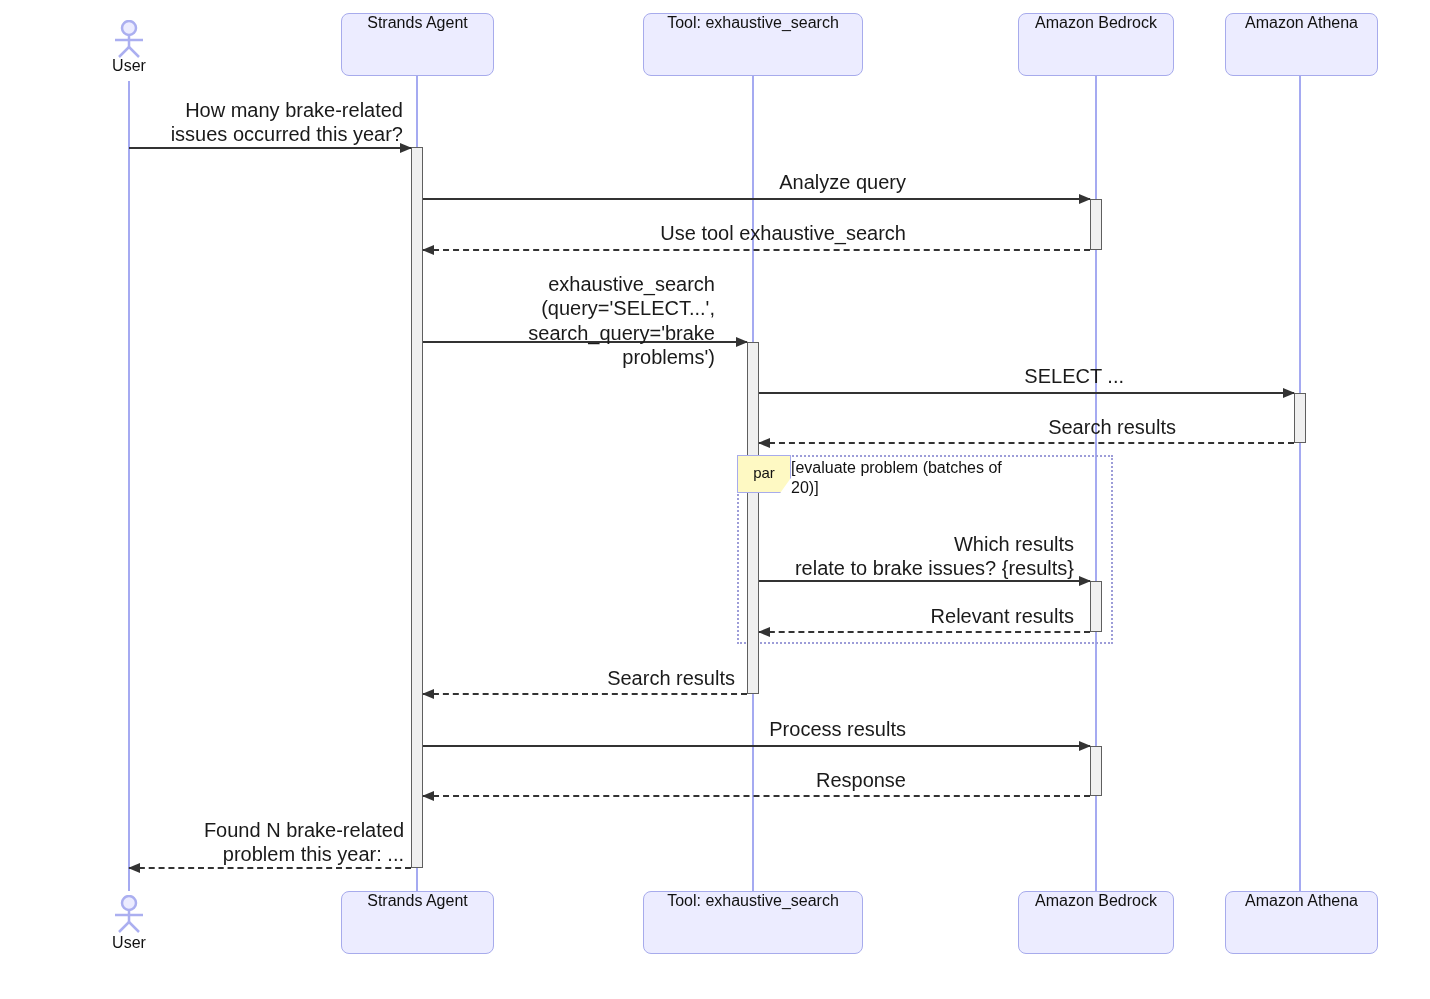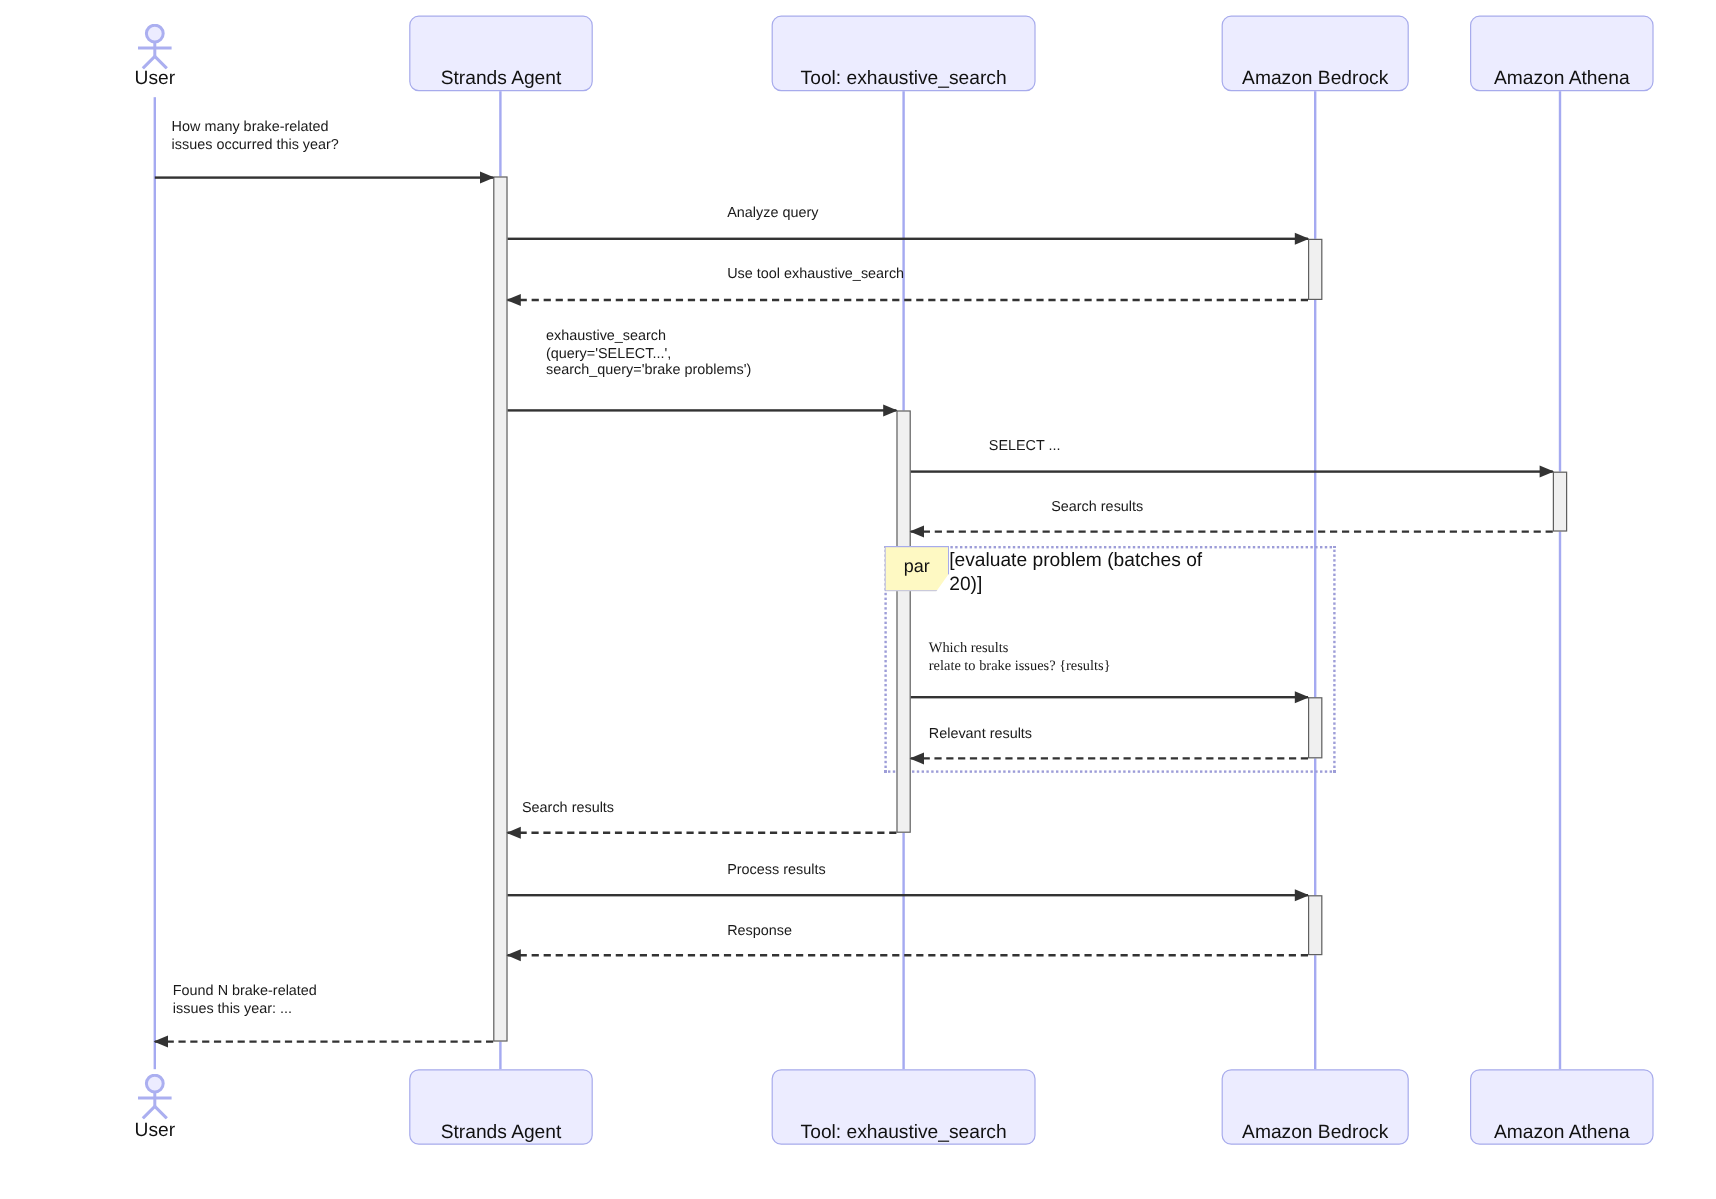--- a/index.html
+++ b/index.html
@@ -15,43 +15,43 @@
     overflow: hidden;
     color: #1a1a1a;
   }
   .participant-box {
     position: absolute;
     height: 63px;
     background: #ECECFF;
     border: 1px solid #a7abec;
     border-radius: 8px;
     display: flex;
-    align-items: flex-end;
+    align-items: flex-start;
     justify-content: center;
     font-size: 16px;
     color: #111;
     z-index: 3;
   }
   .lifeline {
     position: absolute;
     width: 2px;
     background: #a5aaf1;
     z-index: 0;
   }
   .activation {
     position: absolute;
     width: 12px;
     background: #f0f0f0;
     border: 1px solid #5f5f5f;
     z-index: 2;
   }
   .msg-label {
     position: absolute;
-    text-align: left;
-    font-size: 12px;
+    text-align: right;
+    font-size: 20px;
     line-height: 1.22;
     white-space: pre-line;
     color: #1a1a1a;
     z-index: 4;
   }
   .msg-line {
     position: absolute;
     height: 0;
     z-index: 3;
   }
@@ -191,21 +191,21 @@
   <div class="msg-label" style="left:824px; top:364px; width:300px;">SELECT ...</div>
   <div class="msg-line solid" style="left:759px; top:392px; width:535px;">
       <span class="head right"></span>
     </div>
 
   <div class="msg-label" style="left:876px; top:415px; width:300px;">Search results</div>
   <div class="msg-line dashed" style="left:759px; top:442px; width:535px;">
       <span class="head left"></span>
     </div>
 
-  <div class="msg-label" style="left:774px; top:532px; width:300px;font-family:Liberation Serif, serif;">Which results
+  <div class="msg-label" style="left:774px; top:532px; width:300px;">Which results
 relate to brake issues? {results}</div>
   <div class="msg-line solid" style="left:759px; top:580px; width:331px;">
       <span class="head right"></span>
     </div>
 
   <div class="msg-label" style="left:774px; top:604px; width:300px;">Relevant results</div>
   <div class="msg-line dashed" style="left:759px; top:631px; width:331px;">
       <span class="head left"></span>
     </div>
 
@@ -218,21 +218,21 @@
   <div class="msg-line solid" style="left:423px; top:745px; width:667px;">
       <span class="head right"></span>
     </div>
 
   <div class="msg-label" style="left:606px; top:768px; width:300px;">Response</div>
   <div class="msg-line dashed" style="left:423px; top:795px; width:667px;">
       <span class="head left"></span>
     </div>
 
   <div class="msg-label" style="left:144px; top:818px; width:260px;">Found N brake-related
-issues this year: ...</div>
+problem this year: ...</div>
   <div class="msg-line dashed" style="left:129px; top:867px; width:282px;">
       <span class="head left"></span>
     </div>
 
   <div class="participant-box" style="left:341px; top:891px; width:153px;">
     <span>Strands Agent</span>
   </div>
   <div class="participant-box" style="left:643px; top:891px; width:220px;">
     <span>Tool: exhaustive_search</span>
   </div>

